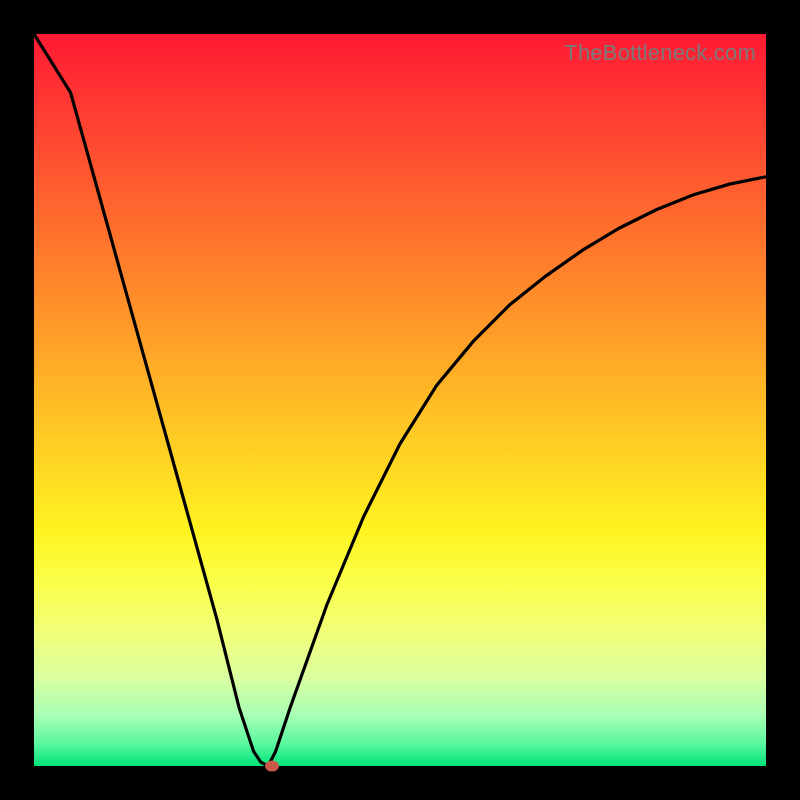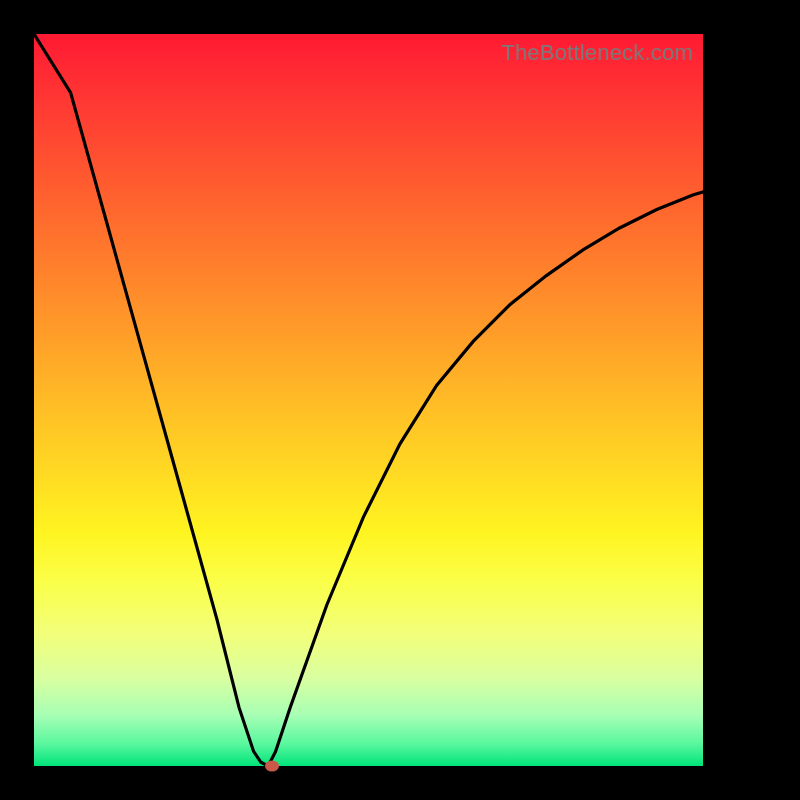--- a/index.html
+++ b/index.html
@@ -13,21 +13,21 @@
   .frame {
     position: relative;
     width: 800px;
     height: 800px;
     background: #000;
   }
   .plot {
     position: absolute;
     left: 34px;
     top: 34px;
-    width: 669px;
+    width: 732px;
     height: 732px;
     
     background: linear-gradient(
       to bottom,
       #ff1a33 0%,
       #ff3a33 10%,
       #ff5a2f 20%,
       #ff7a2c 30%,
       #ff9a29 40%,
       #ffbb26 50%,

